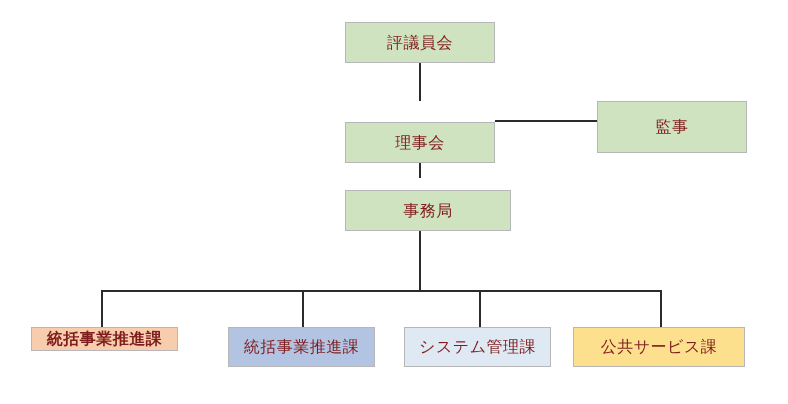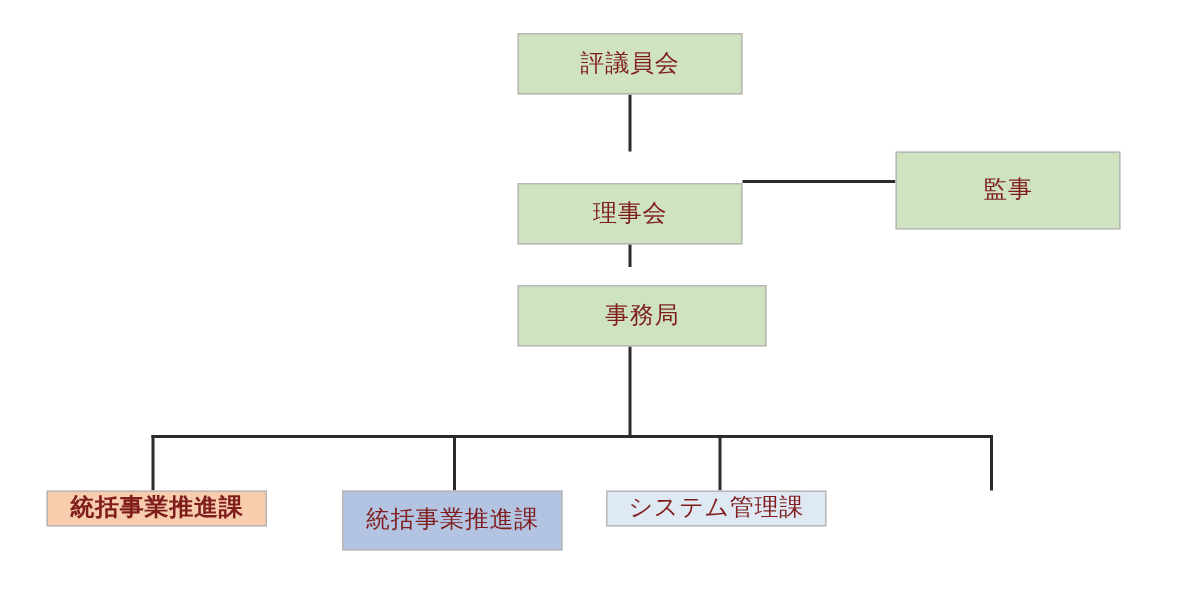--- a/index.html
+++ b/index.html
@@ -79,18 +79,21 @@
   <div class="connector v" style="left:660px; top:290px; height:37px;"></div>
 
   <div class="node" id="node-tokatsu" style="left:31px; top:327px; width:147px; height:24px; background:#f8cdae;font-weight:bold;">
     <span class="node-label">統括事業推進課</span>
   </div>
 
   <div class="node" id="node-system-kaihatsu" style="left:228px; top:327px; width:147px; height:40px; background:#b3c4e3;">
     <span class="node-label">統括事業推進課</span>
   </div>
 
-  <div class="node" id="node-system-kanri" style="left:404px; top:327px; width:147px; height:24px; background:#dfe9f3;">
+  <div class="node" id="node-system-kanri" style="left:404px; top:327px; width:147px; height:40px; background:#dfe9f3;">
     <span class="node-label">システム管理課</span>
   </div>
 
+  <div class="node" id="node-kokyo-service" style="left:573px; top:327px; width:172px; height:40px; background:#fde08d;">
+    <span class="node-label">公共サービス課</span>
+  </div>
 
 </div>
 
 </body></html>

